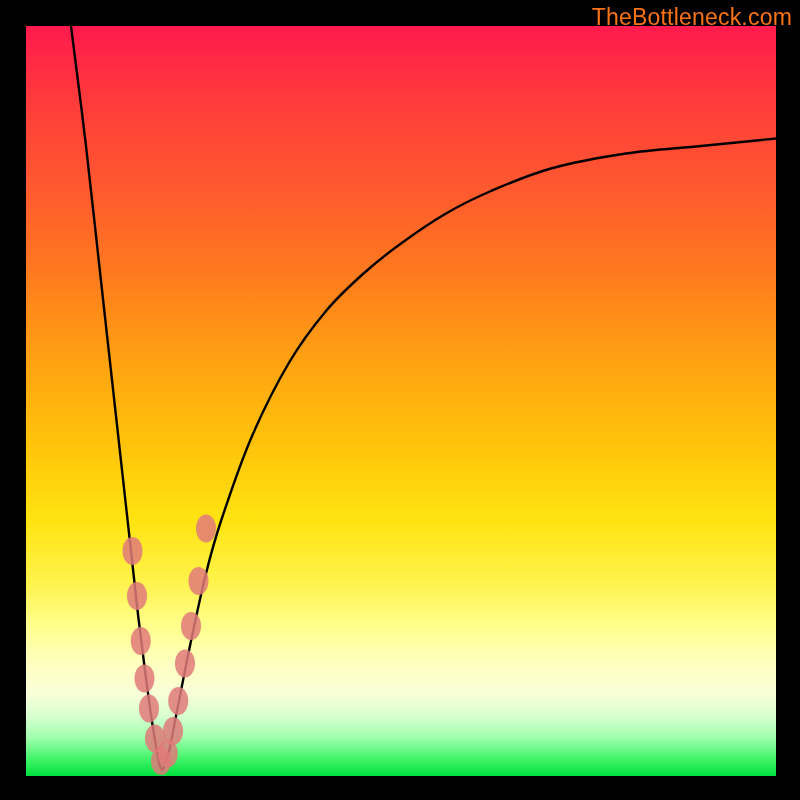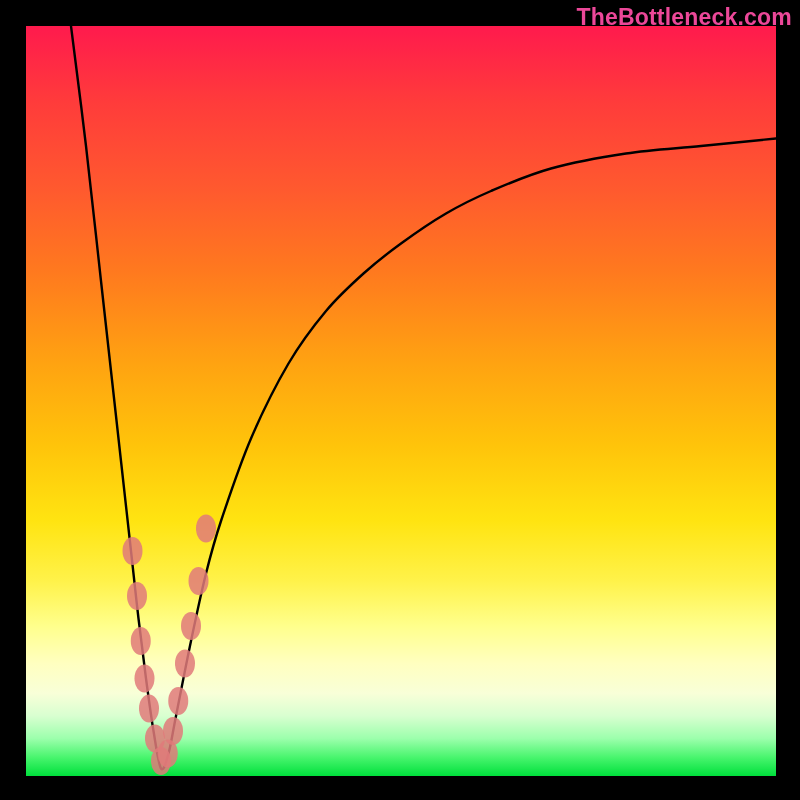--- a/index.html
+++ b/index.html
@@ -48,23 +48,23 @@
     left: 0;
     top: 0;
     width: 750px;
     height: 750px;
     pointer-events: none;
   }
   .watermark {
     position: absolute;
     top: 4px;
     right: 8px;
-    color: #ec4899;
+    color: #f97316;
     font-size: 23px;
-    font-weight: 700;
+    font-weight: 400;
     letter-spacing: 0.2px;
     user-select: none;
   }
   .bead {
     fill: #e07a7a;
     fill-opacity: 0.85;
   }
 </style>
 </head>
 <body>

